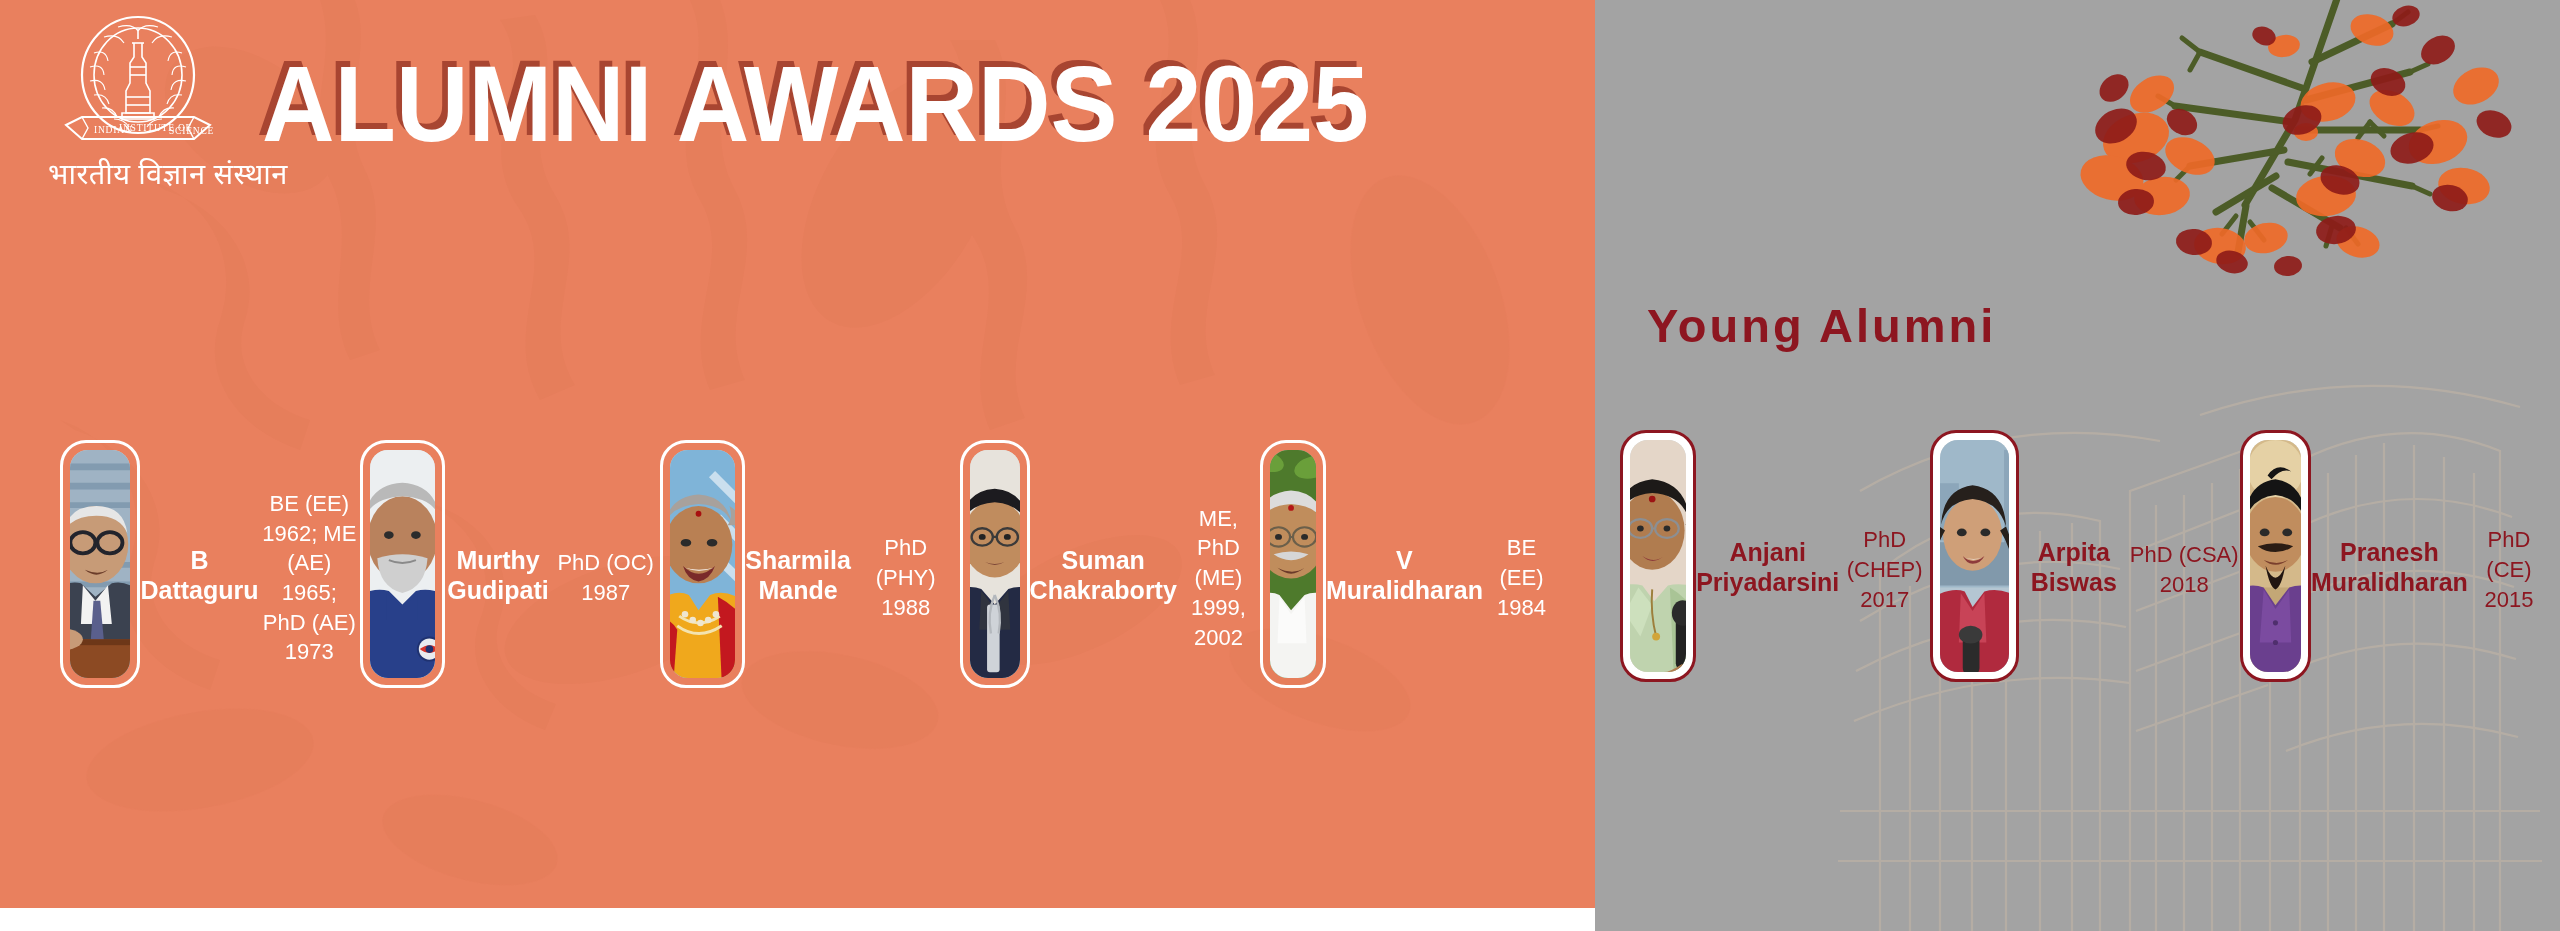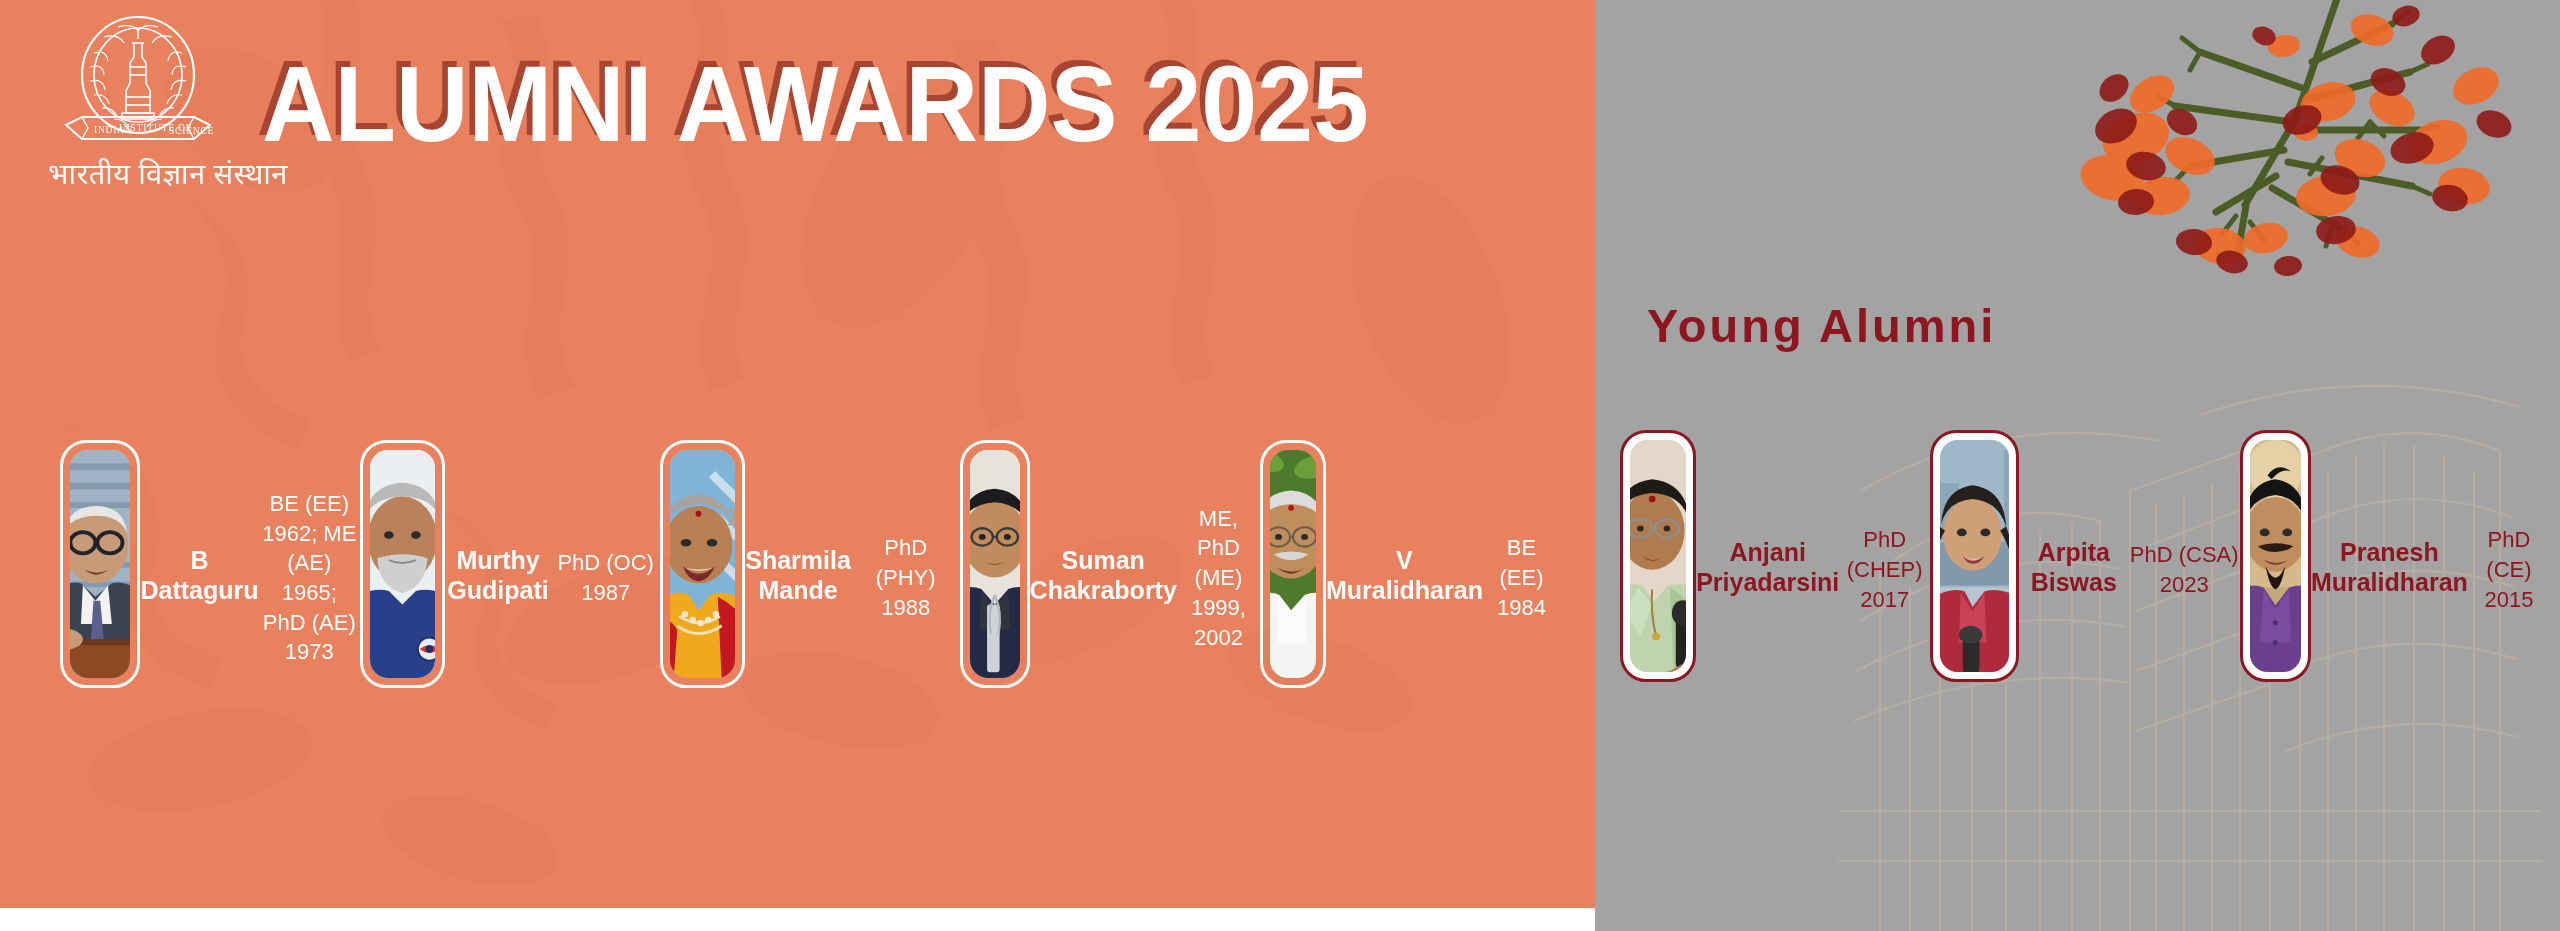--- a/index.html
+++ b/index.html
@@ -597,21 +597,21 @@
               <path d="M68 118 Q78 128 90 118 Q86 126 78 126 Q72 126 68 118Z" fill="#8e3b3b"></path>
               <path d="M70 120 Q79 123 88 120 Q79 122 70 120Z" fill="#ffffff"></path>
               <path d="M26 168 Q52 148 70 154 L78 170 L90 154 Q112 148 136 168 L142 240 L20 240Z" fill="#b02a3e"></path>
               <path d="M66 156 L78 174 L90 156 L92 206 L64 206Z" fill="#c84357"></path>
               <rect x="68" y="196" width="17" height="44" rx="8" fill="#2b2b2b"></rect>
               <ellipse cx="76" cy="198" rx="12" ry="9" fill="#3a3a3a"></ellipse>
             </svg>
           </div>
         </div>
         <div class="person-name">Arpita Biswas</div>
-        <div class="person-degree">PhD (CSA) 2023</div>
+        <div class="person-degree">PhD (CSA) 2018</div>
       </div>
 
       <div class="card on-white">
         <div class="photo-frame dark">
           <div class="photo-inner">
             <svg viewBox="0 0 160 236" preserveAspectRatio="xMidYMid slice">
               <rect width="160" height="236" fill="#d4b98a"></rect>
               <g fill="#c0a372" opacity=".85">
                 <rect x="0" y="0" width="26" height="160"></rect>
                 <rect x="30" y="14" width="18" height="140"></rect>

